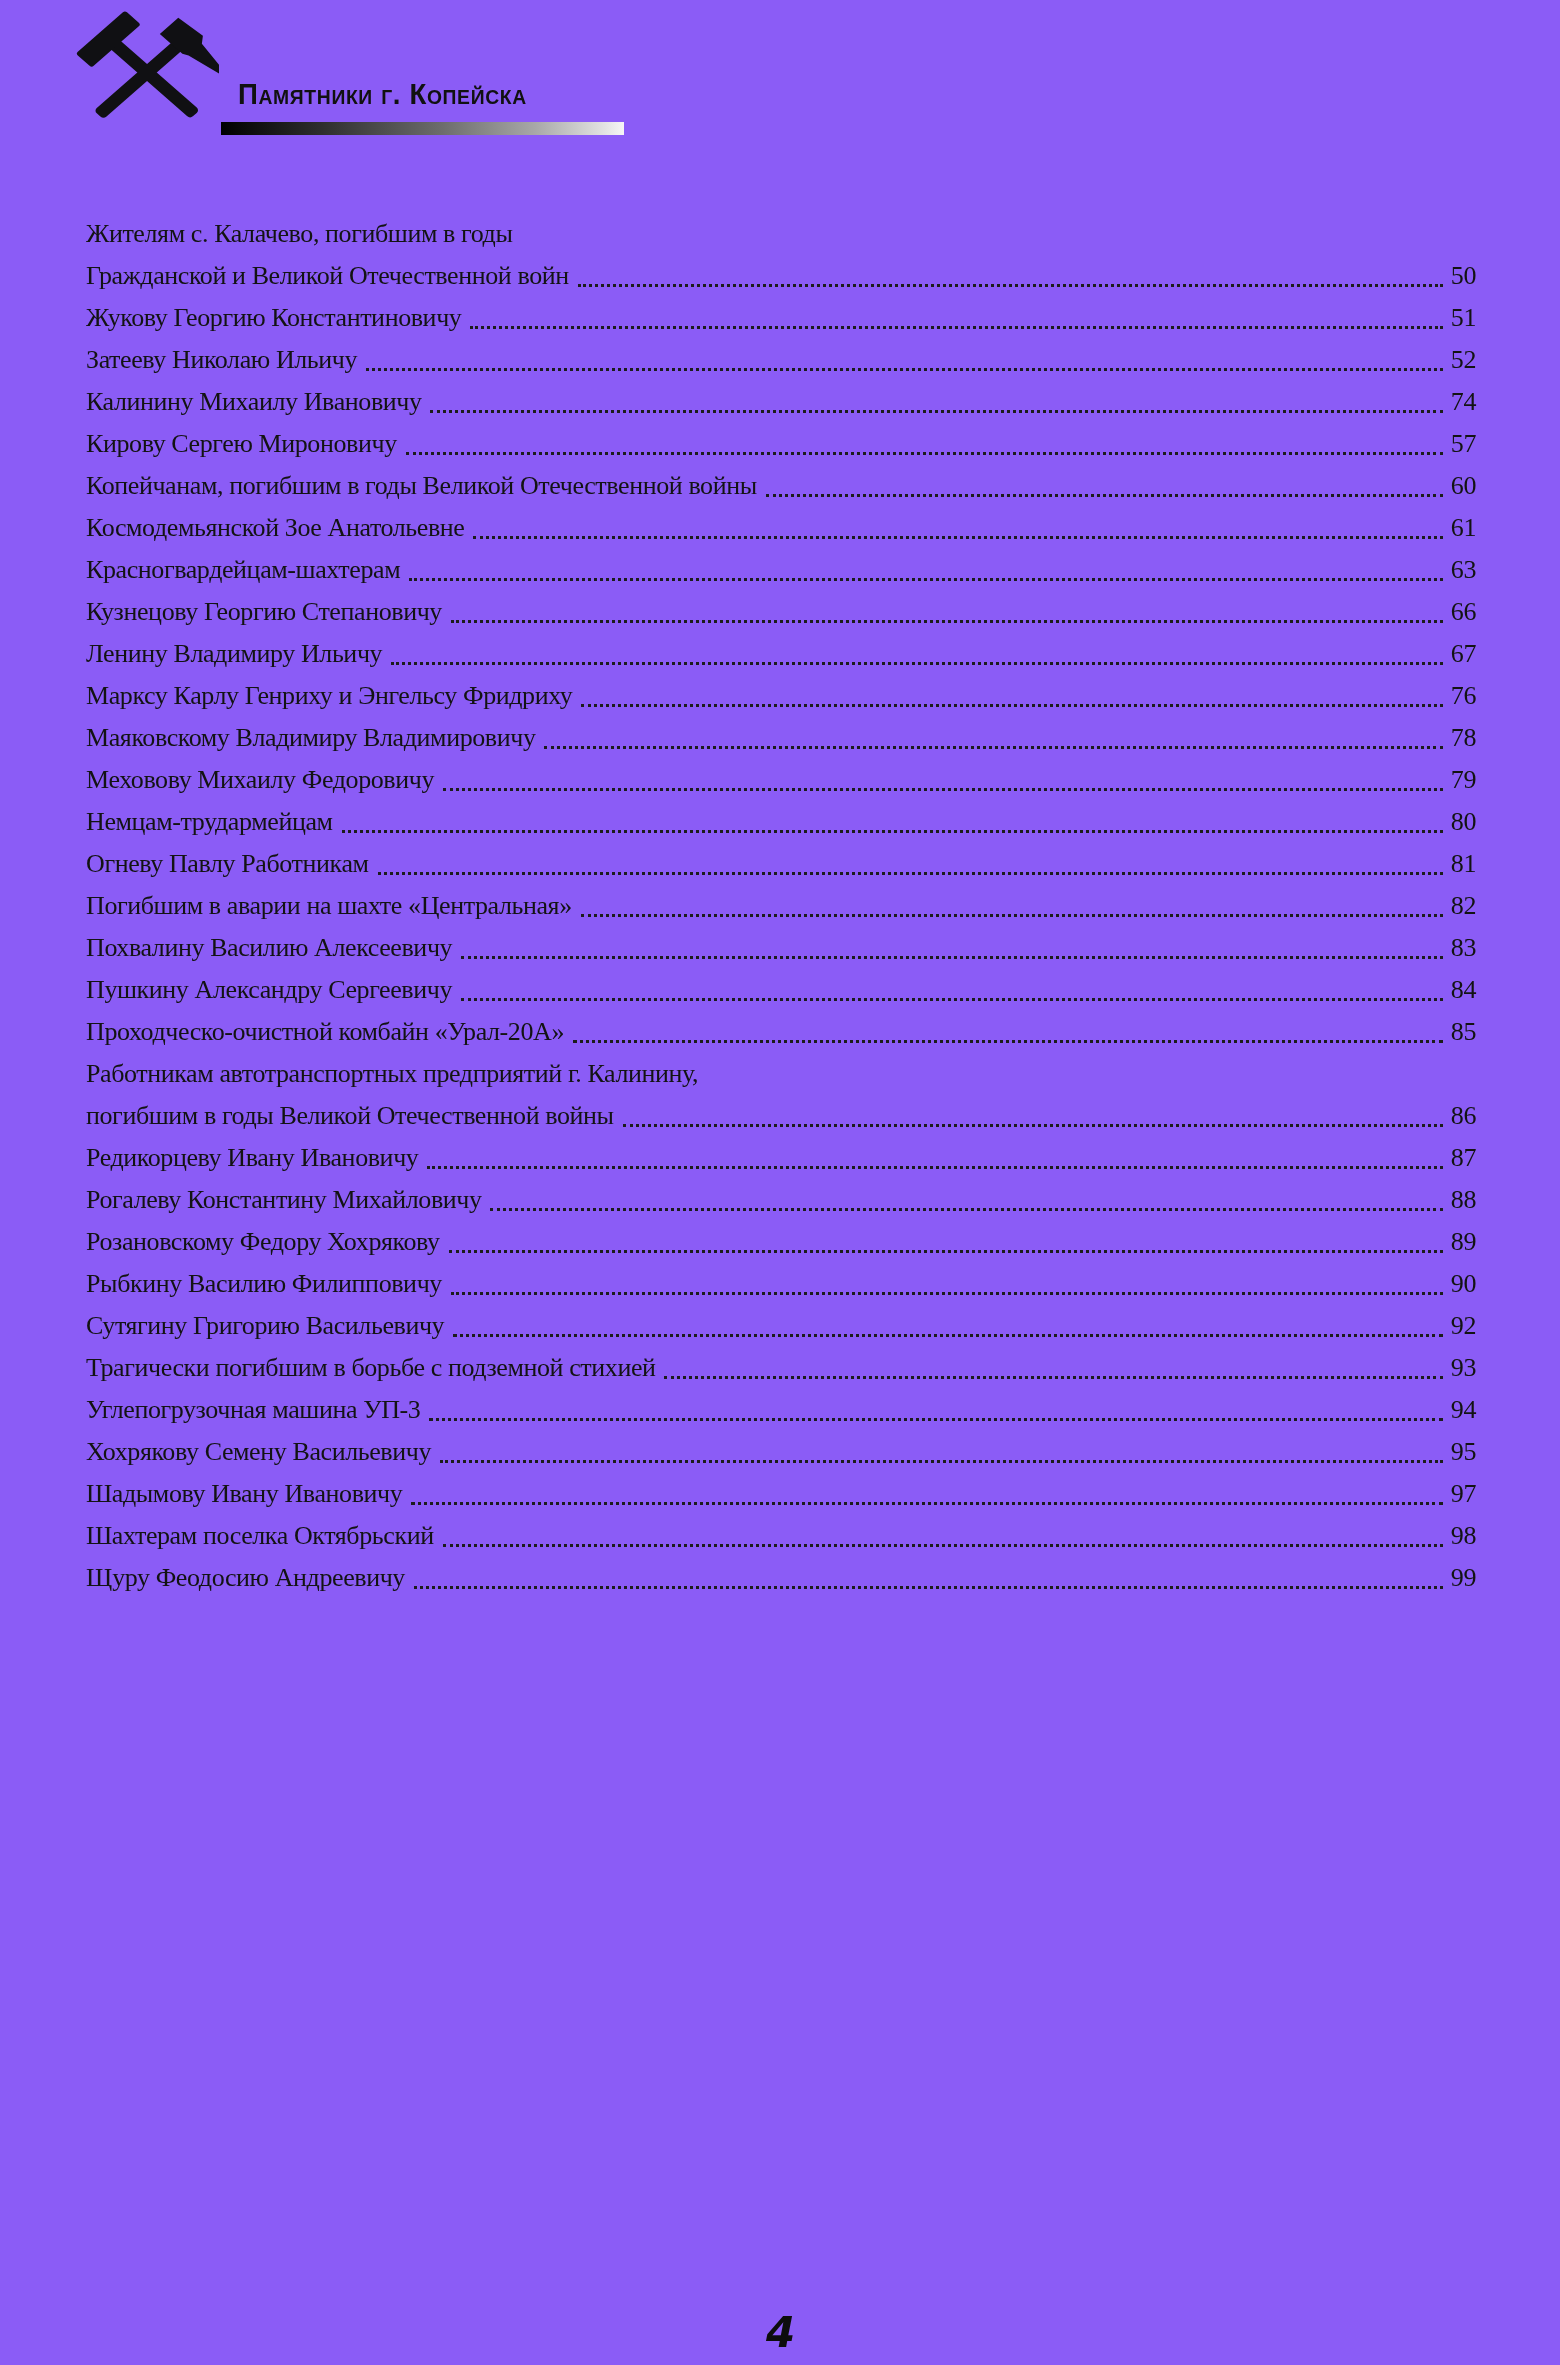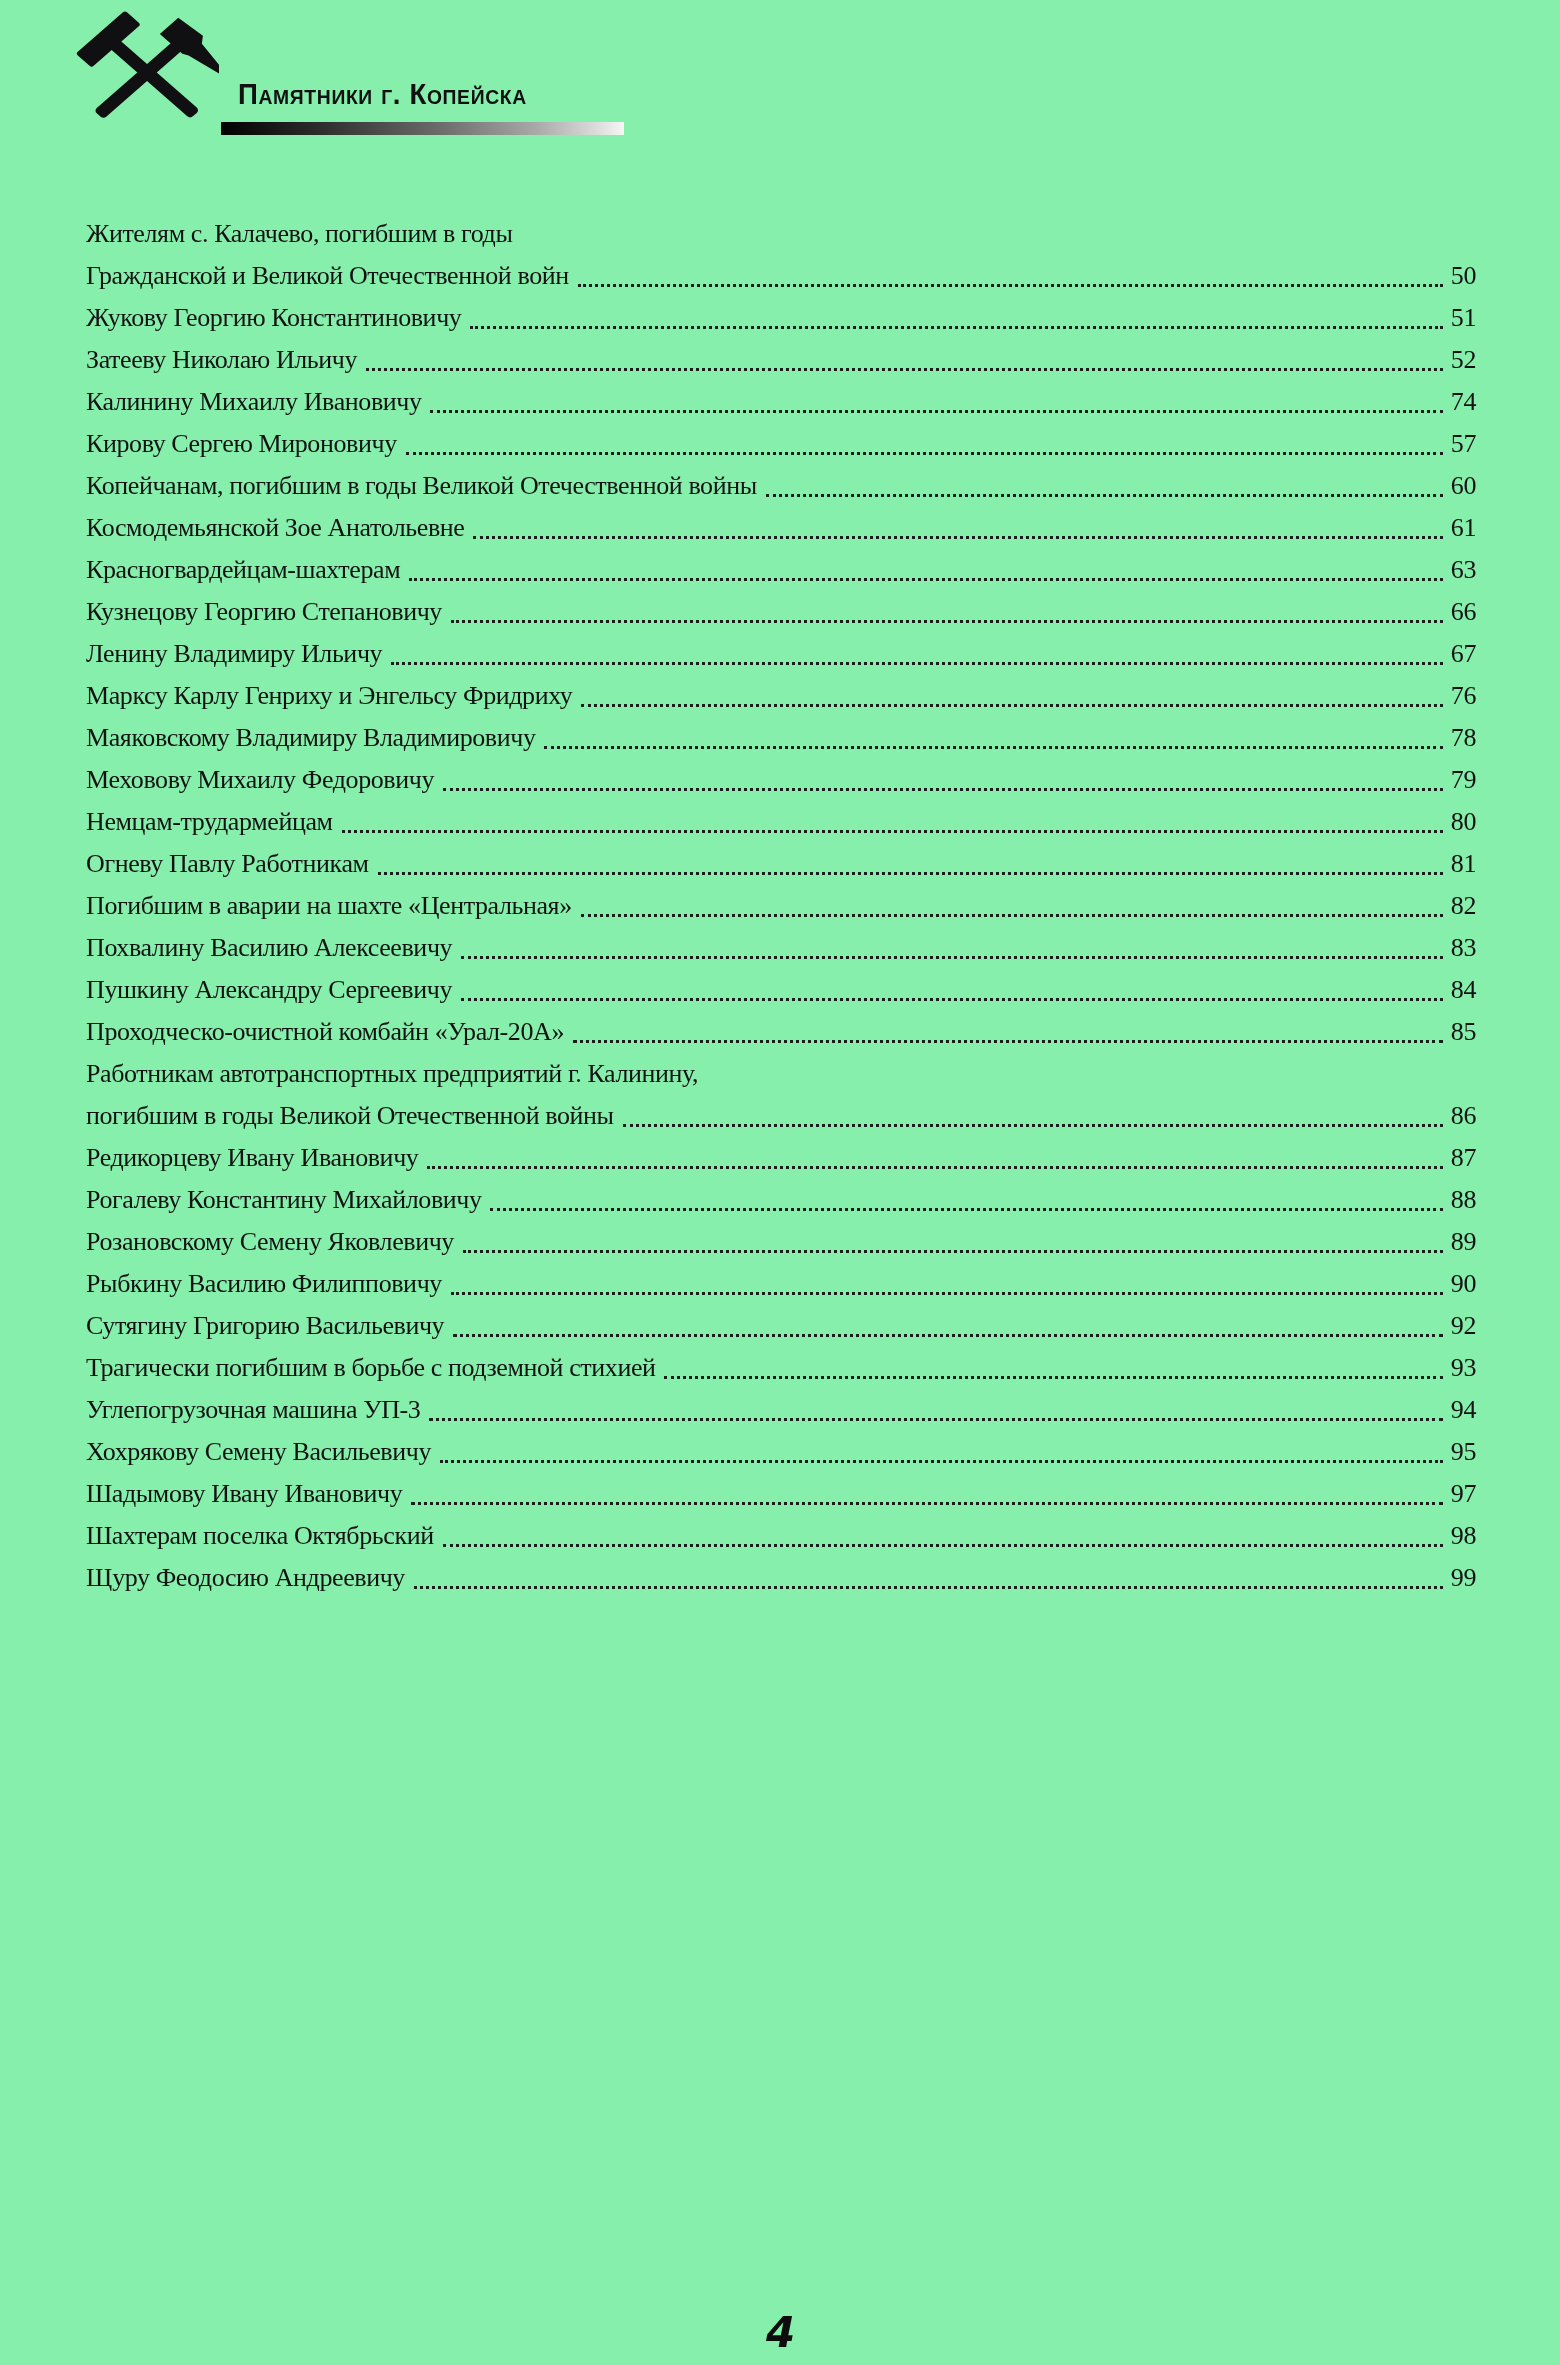--- a/index.html
+++ b/index.html
@@ -1,19 +1,19 @@
 <!DOCTYPE html>
 <html style="font-size:11.8px"><head>
 <meta charset="utf-8">
 <style>
   html,body { margin:0; padding:0; background:#ffffff; }
   .page {
     position:relative;
     width:1561px; height:2366px;
-    background:#86efac;
+    background:#8b5cf6;
     color:#131313;
     font-family:"Liberation Serif","DejaVu Serif",serif;
     overflow:hidden;
   }
 
   
   .logo {
     position:absolute; left:74px; top:8.9px;
     width:145px; height:127px;
   }
@@ -207,21 +207,21 @@
       <span class="toc-title">Редикорцеву Ивану Ивановичу</span>
       <span class="toc-leader"></span>
       <span class="toc-page">87</span>
     </div>
       <div class="toc-row">
       <span class="toc-title">Рогалеву Константину Михайловичу</span>
       <span class="toc-leader"></span>
       <span class="toc-page">88</span>
     </div>
       <div class="toc-row">
-      <span class="toc-title">Розановскому Семену Яковлевичу</span>
+      <span class="toc-title">Розановскому Федору Хохрякову</span>
       <span class="toc-leader"></span>
       <span class="toc-page">89</span>
     </div>
       <div class="toc-row">
       <span class="toc-title">Рыбкину Василию Филипповичу</span>
       <span class="toc-leader"></span>
       <span class="toc-page">90</span>
     </div>
       <div class="toc-row">
       <span class="toc-title">Сутягину Григорию Васильевичу</span>

